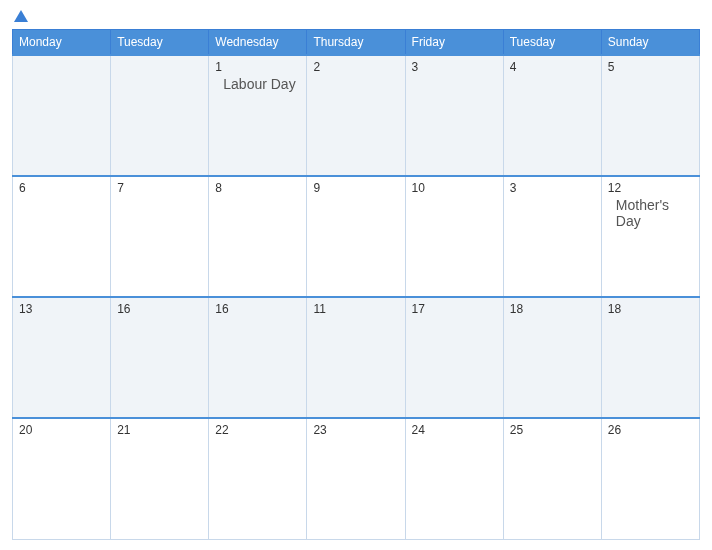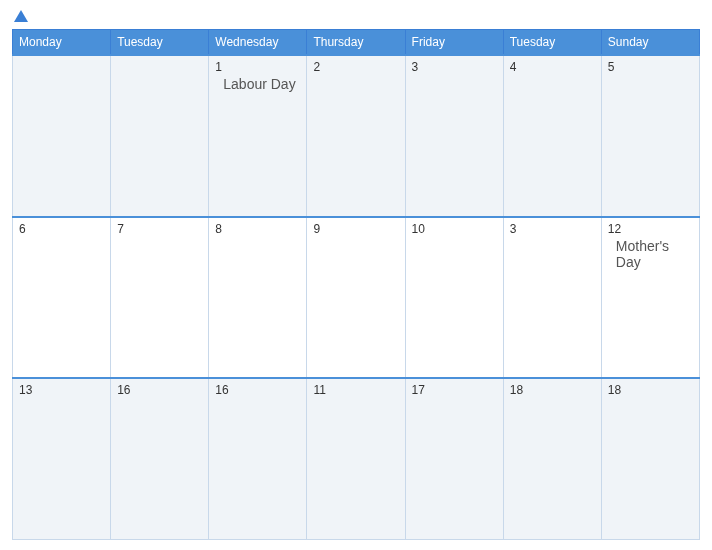--- a/index.html
+++ b/index.html
@@ -203,15 +203,38 @@
           <td>
             <span class="day-number">17</span>
           </td>
           <td>
             <span class="day-number">18</span>
           </td>
           <td>
             <span class="day-number">18</span>
           </td>
         </tr>
+        <tr class="top-border-row">
+          <td>
+            <span class="day-number">20</span>
+          </td>
+          <td>
+            <span class="day-number">21</span>
+          </td>
+          <td>
+            <span class="day-number">22</span>
+          </td>
+          <td>
+            <span class="day-number">23</span>
+          </td>
+          <td>
+            <span class="day-number">24</span>
+          </td>
+          <td>
+            <span class="day-number">25</span>
+          </td>
+          <td>
+            <span class="day-number">26</span>
+          </td>
+        </tr>
       </tbody>
   </table>
 </div>
 
 </body></html>

